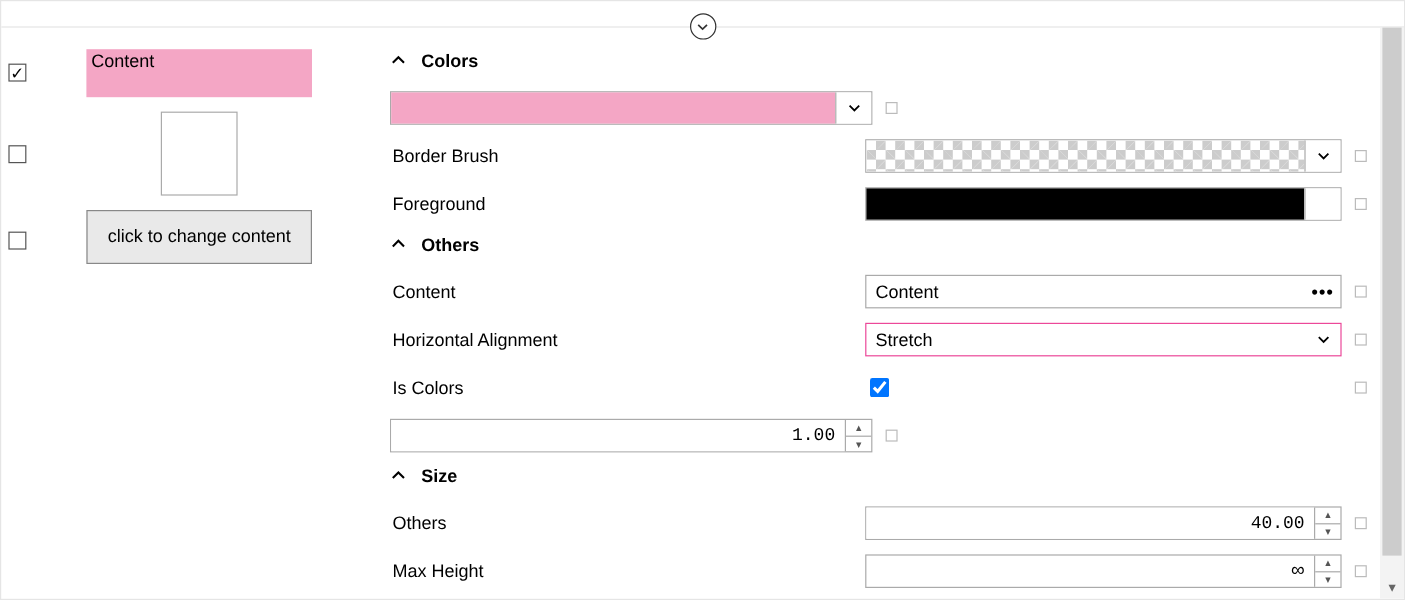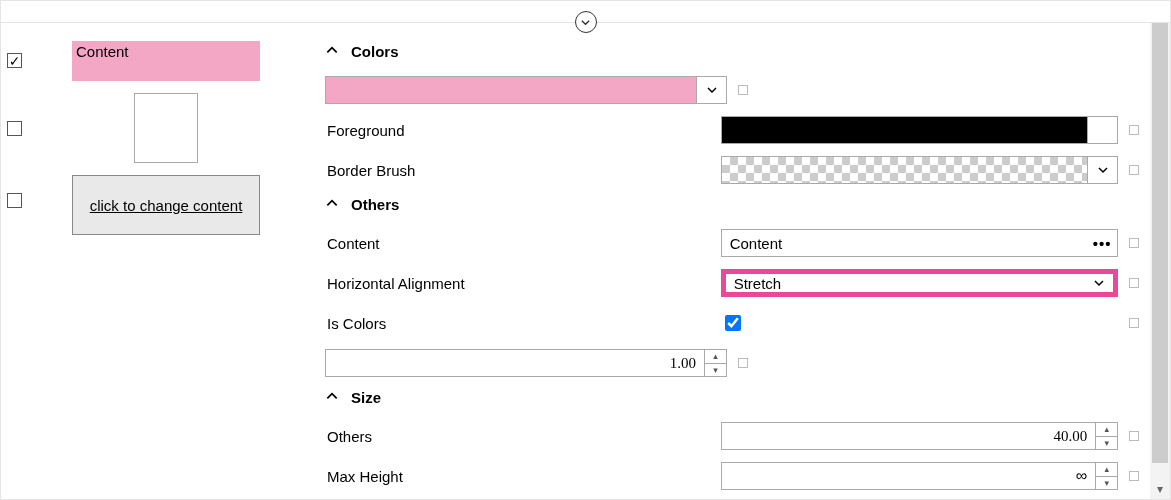--- a/index.html
+++ b/index.html
@@ -8,45 +8,45 @@
   .topbar { position: absolute; top: 0; left: 0; right: 0; height: 22px; border-bottom: 1px solid #e5e5e5; }
   .expander-toggle { position: absolute; top: 10px; left: 50%; transform: translateX(-50%); width: 22px; height: 22px; border: 1.5px solid #333; border-radius: 50%; background: #fff; display: flex; align-items: center; justify-content: center; cursor: pointer; }
   .expander-toggle svg { width: 11px; height: 11px; }
   .content-area { position: absolute; top: 22px; left: 0; right: 0; bottom: 0; display: flex; }
   .left-pane { width: 310px; padding-top: 18px; }
   .preview-row { display: flex; align-items: flex-start; margin-bottom: 12px; padding-left: 6px; }
   .preview-checkbox { width: 15px; height: 15px; border: 1px solid #555; margin-top: 12px; margin-right: 50px; background: #fff; cursor: pointer; display:flex; align-items:center; justify-content:center; }
   .preview-checkbox.checked::after { content: "✓"; font-size: 14px; line-height: 1; }
   .preview1 { width: 188px; height: 40px; background: #f4a6c5; color: #000; display: flex; align-items: flex-start; padding: 2px 4px; font-size: 15px; }
   .preview2 { width: 64px; height: 70px; border: 1px solid #aaa; background: #fff; margin-left: 62px; }
-  .preview3 { width: 188px; height: 60px; border: 1px solid #888; background: #e9e9e9; display: flex; align-items:center; justify-content:center; font-size: 15px; cursor: pointer; text-decoration: underline; }
+  .preview3 { width: 188px; height: 45px; border: 1px solid #888; background: #e9e9e9; display: flex; align-items:center; justify-content:center; font-size: 15px; cursor: pointer; }
   .right-pane { flex: 1; position: relative; overflow-y: auto; padding-right: 26px; padding-left: 14px; padding-top: 14px; }
   .scrollbar { position: absolute; top: 22px; right: 0; bottom: 0; width: 20px; background: #f3f3f3; }
   .scrollbar-thumb { position: absolute; top: 0; left: 2px; right: 2px; height: 440px; background: #ccc; }
   .scrollbar-arrow { position: absolute; left: 0; right: 0; height: 20px; display: flex; align-items:center; justify-content:center; color: #666; font-size: 12px; }
   .scrollbar-arrow.down { bottom: 0; }
   .section-header { display: flex; align-items: flex-start; font-weight: 600; margin-bottom: 10px; margin-top: 6px; cursor: pointer; }
   .section-header svg { width: 14px; height: 14px; margin-right: 12px; }
   .prop-row { display: flex; align-items: center; height: 40px; }
   .prop-label { width: 400px; padding-left: 2px; }
   .prop-value { width: 402px; position: relative; }
   .prop-extra { width: 20px; display: flex; align-items:center; justify-content:center; margin-left: 6px; }
   .tiny-box { width: 10px; height: 10px; border: 1px solid #bbb; background: #fff; cursor: pointer; }
   .color-field { height: 28px; border: 1px solid #aaa; display: flex; align-items: stretch; }
   .color-swatch { flex: 1; }
   .dropdown-btn { width: 30px; border-left: 1px solid #aaa; display: flex; align-items:center; justify-content:center; cursor: pointer; background: #fff; }
   .dropdown-btn svg, .combo svg { width: 12px; height: 12px; }
   .checker { background-image: linear-gradient(45deg, #ccc 25%, transparent 25%), linear-gradient(-45deg, #ccc 25%, transparent 25%), linear-gradient(45deg, transparent 75%, #ccc 75%), linear-gradient(-45deg, transparent 75%, #ccc 75%); background-size: 16px 16px; background-position: 0 0, 0 8px, 8px -8px, -8px 0; background-color: #fff; }
   .text-field { height: 28px; border: 1px solid #aaa; display: flex; align-items: center; }
   .text-field input { flex: 1; border: none; outline: none; height: 100%; padding: 0 8px; font-size: 15px; font-family: inherit; background: transparent; }
   .ellipsis-btn { width: 30px; display:flex; align-items:center; justify-content:center; font-weight:bold; cursor:pointer; letter-spacing: 1px; }
-  .combo { height: 28px; border: 5px solid #ec4899; display: flex; align-items:center; padding: 0 8px; cursor: pointer; justify-content: space-between; }
+  .combo { height: 28px; border: 1px solid #ec4899; display: flex; align-items:center; padding: 0 8px; cursor: pointer; justify-content: space-between; }
   .checkbox-input { width: 16px; height: 16px; cursor: pointer; }
   .num-field { height: 28px; border: 1px solid #aaa; display: flex; align-items: stretch; }
-  .num-field input { flex: 1; border: none; outline: none; text-align: right; padding: 0 8px; font-size: 15px; font-family: Liberation Serif, serif; }
+  .num-field input { flex: 1; border: none; outline: none; text-align: right; padding: 0 8px; font-size: 15px; font-family: Liberation Mono, monospace; }
   .spinner { width: 22px; border-left: 1px solid #aaa; display: flex; flex-direction: column; }
   .spinner div { flex: 1; display:flex; align-items:center; justify-content:center; cursor:pointer; font-size: 9px; color: #555; }
   .spinner div:first-child { border-bottom: 1px solid #aaa; }
   .infinity { font-size: 16px; text-align: right; padding-right: 8px; flex:1; display:flex; align-items:center; justify-content:flex-end; }
 </style>
 </head>
 <body>
 
 <div class="viewport">
   <div class="topbar"></div>
@@ -92,53 +92,53 @@
                 </svg>
             </div>
           </div>
         </div>
         <div class="prop-extra">
             <div class="tiny-box"></div>
           </div>
       </div>
 
       <div class="prop-row">
+        <div class="prop-label">Border Brush</div>
+        <div class="prop-value">
+          <div class="color-field">
+            <div class="color-swatch checker"></div>
+            <div class="dropdown-btn">
+              <svg viewBox="0 0 12 12">
+                  <path d="M2 4 L6 8 L10 4" fill="none" stroke="#000" stroke-width="1.5"></path>
+                </svg>
+            </div>
+          </div>
+        </div>
+        <div class="prop-extra">
+            <div class="tiny-box"></div>
+          </div>
+      </div>
+
+      <div class="prop-row">
         <div class="prop-label">Foreground</div>
         <div class="prop-value">
           <div class="color-field">
             <div class="color-swatch" style="background:#000"></div>
             <div class="dropdown-btn">
               <svg viewBox="0 0 12 12">
                   <path d="M2 4 L6 8 L10 4" fill="none" stroke="#fff" stroke-width="1.5"></path>
                 </svg>
             </div>
           </div>
         </div>
         <div class="prop-extra">
             <div class="tiny-box"></div>
           </div>
       </div>
 
-      <div class="prop-row">
-        <div class="prop-label">Border Brush</div>
-        <div class="prop-value">
-          <div class="color-field">
-            <div class="color-swatch checker"></div>
-            <div class="dropdown-btn">
-              <svg viewBox="0 0 12 12">
-                  <path d="M2 4 L6 8 L10 4" fill="none" stroke="#000" stroke-width="1.5"></path>
-                </svg>
-            </div>
-          </div>
-        </div>
-        <div class="prop-extra">
-            <div class="tiny-box"></div>
-          </div>
-      </div>
-
       <div class="section-header">
         <svg viewBox="0 0 12 12">
             <path d="M2 8 L6 4 L10 8" fill="none" stroke="#000" stroke-width="1.5"></path>
           </svg>
         <span>Others</span>
       </div>
 
       <div class="prop-row">
         <div class="prop-label">Content</div>
         <div class="prop-value">

